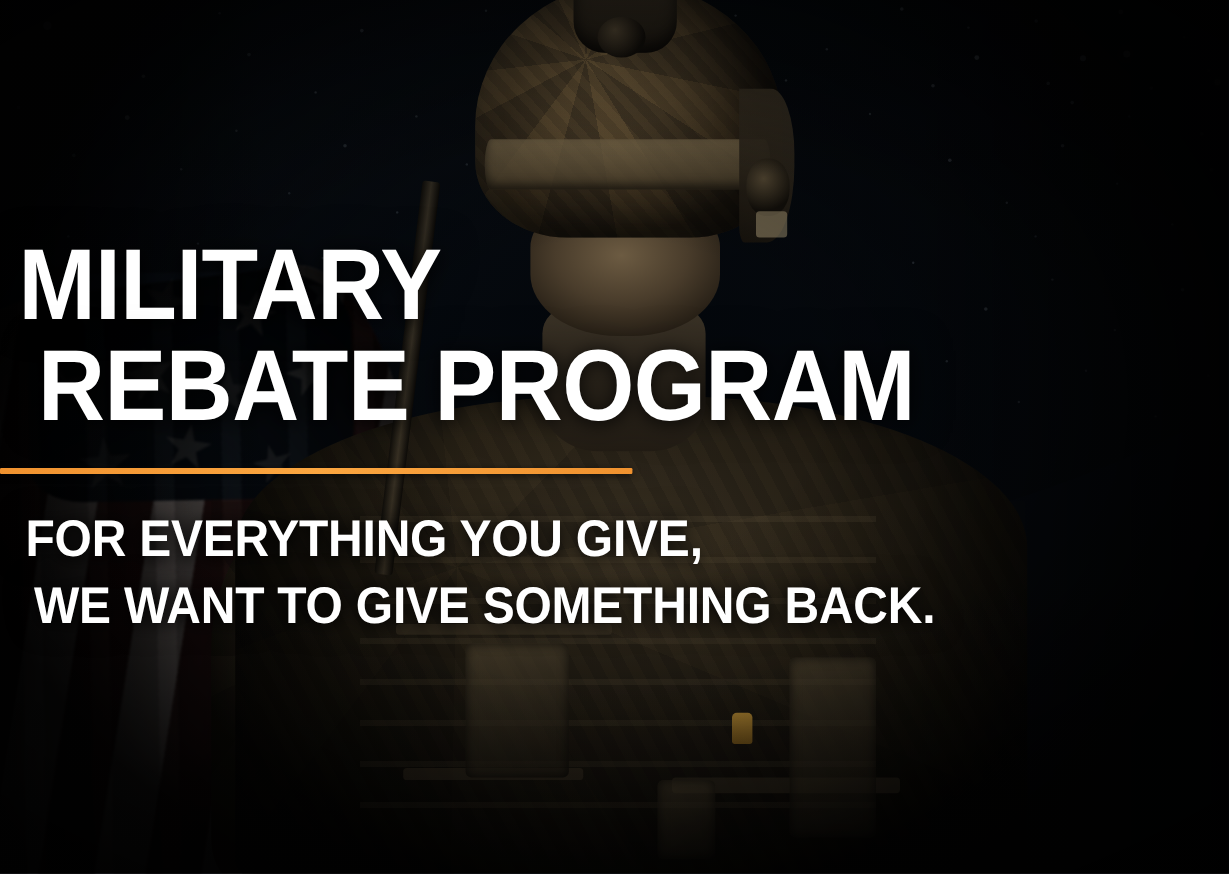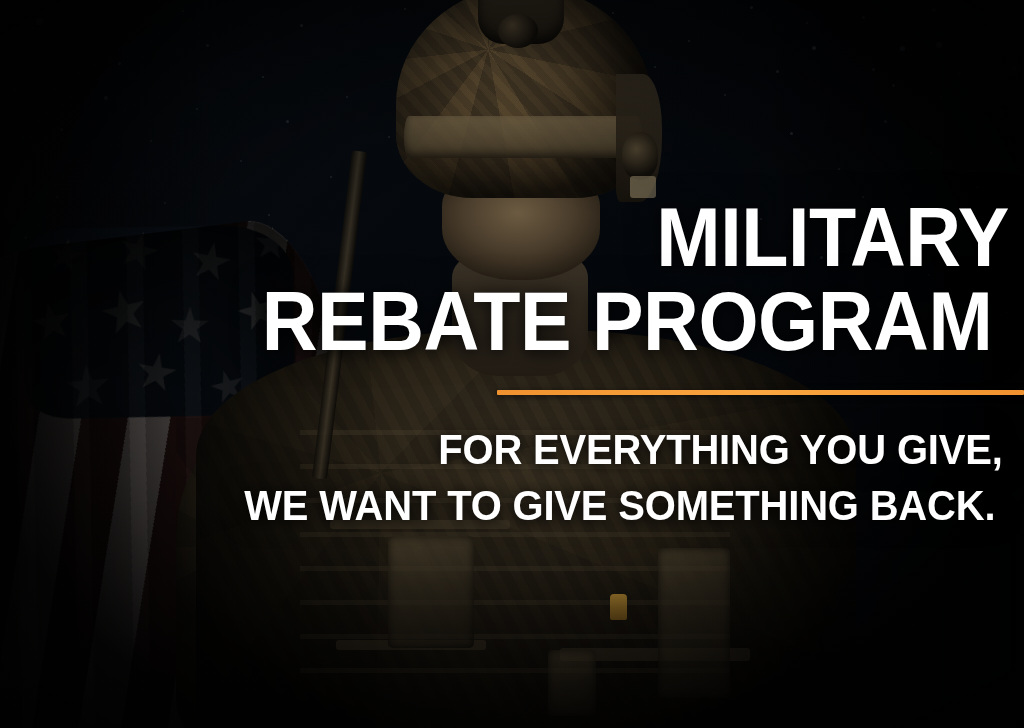--- a/index.html
+++ b/index.html
@@ -277,21 +277,21 @@
       linear-gradient(to right, rgba(0,0,0,.55) 0%, rgba(0,0,0,0) 22%, rgba(0,0,0,0) 74%, rgba(0,0,0,.72) 100%);
     pointer-events: none;
   }
 
   
   .overlay {
     position: absolute;
     inset: 0;
     display: flex;
     flex-direction: column;
-    align-items: flex-end;
+    align-items: flex-start;
     pointer-events: none;
     border-radius: 21px;
   }
   .headline {
     text-align: center;
     color: #ffffff;
     font-weight: 700;
     font-size: 84px;
     line-height: 0.98;
     letter-spacing: -0.5px;

